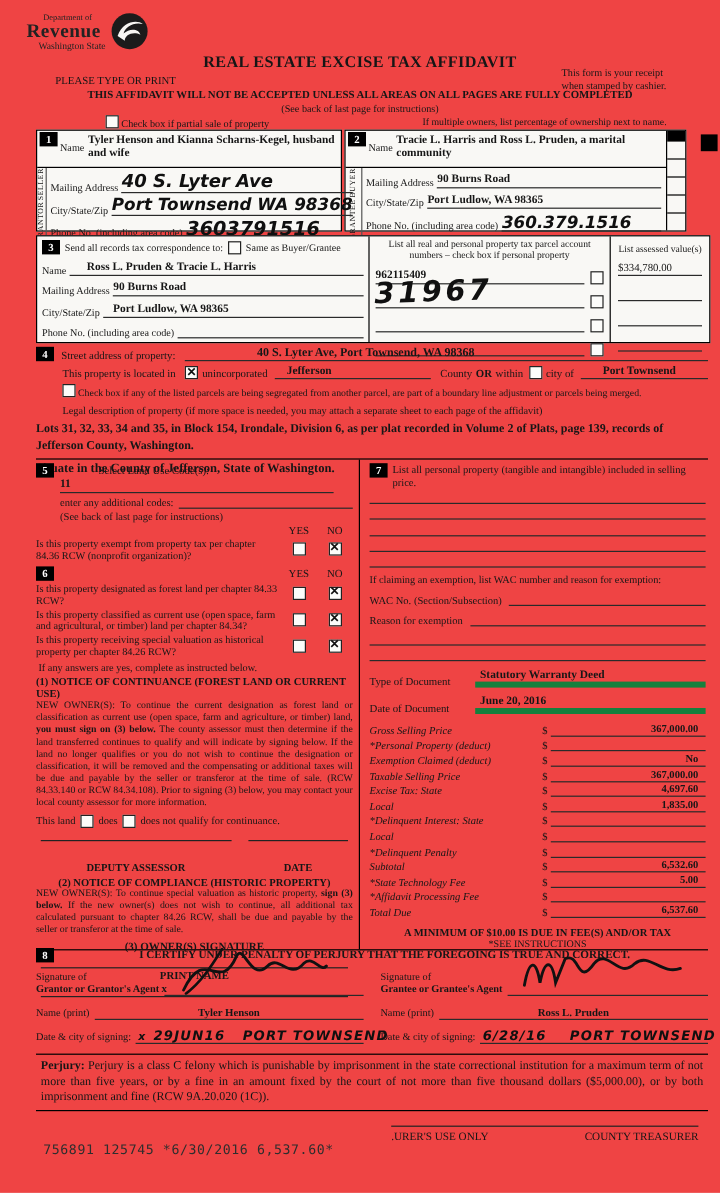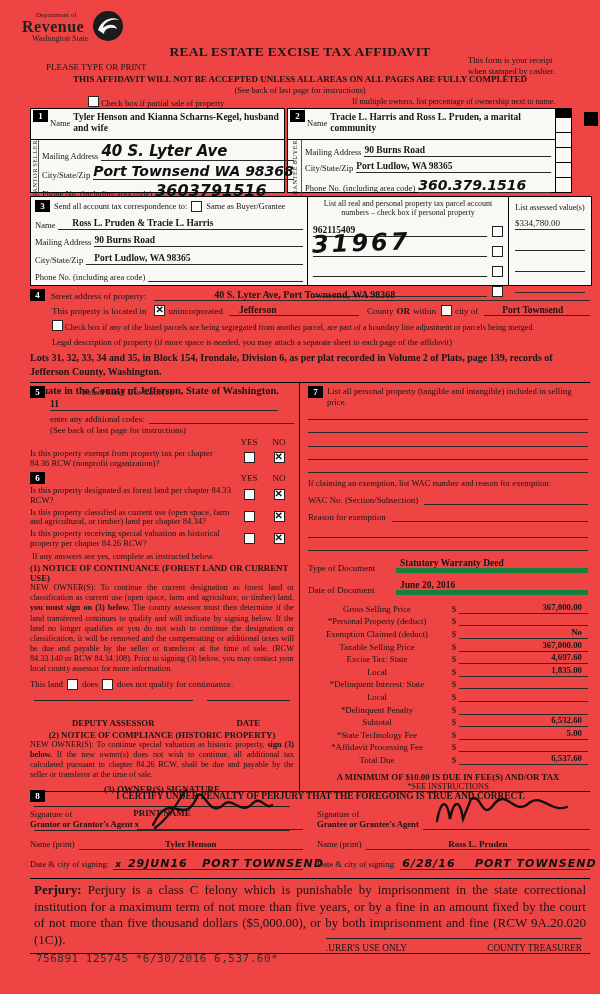--- a/index.html
+++ b/index.html
@@ -98,40 +98,40 @@
   
   .s7head{display:flex;gap:4px;font-size:8.8px;line-height:1.2;}
   .blank-l{border-bottom:1px solid #2a2a2a;height:12px;margin-top:1px;}
   .exin{font-size:8.6px;margin-top:5px;}
   .wrow{display:flex;align-items:flex-end;font-size:8.8px;margin-top:5px;}
   .tdoc{display:flex;align-items:flex-end;font-size:9px;margin-top:7px;}
   .tdoc .lab{width:88px;}
   .tdoc .val{flex:1;border-bottom:5px solid #15803d;font-weight:bold;font-size:9.5px;padding-left:4px;}
   .mtable{margin-top:6px;}
   .mrow{display:flex;align-items:flex-end;height:12.6px;font-size:8.8px;}
-  .mlabel{width:138px;text-align:center;padding-right:3px;white-space:nowrap;}
+  .mlabel{width:138px;text-align:left;padding-right:3px;white-space:nowrap;font-style:italic;}
   .mdollar{width:10px;text-align:center;}
   .mval{flex:1;border-bottom:1px solid #2a2a2a;text-align:right;font-weight:bold;padding-right:6px;min-height:11px;}
   .minnote{font-size:8.8px;font-weight:bold;text-align:center;margin-top:7px;}
   .seeins{font-size:8.4px;text-align:center;}
   
   .sec8{position:absolute;top:790px;left:30px;width:560px;}
   .certline{display:flex;align-items:flex-start;gap:6px;}
   .cert{flex:1;text-align:center;font-weight:bold;font-size:9.3px;padding-top:1px;}
   .sigcols{display:flex;gap:14px;margin-top:2px;}
   .sigcol{flex:1;}
   .srow{display:flex;align-items:flex-end;font-size:8.6px;margin-top:5px;}
   .srow .lab2{line-height:1.2;white-space:nowrap;padding-right:4px;}
   .sigline{flex:1;border-bottom:1px solid #2a2a2a;position:relative;height:14px;}
   .sigsvg{position:absolute;bottom:-2px;left:8px;}
   .ctrval{position:absolute;left:0;right:0;bottom:0;text-align:center;font-weight:bold;font-size:9px;}
   .handdate{position:absolute;left:2px;bottom:-1px;font-size:11px;white-space:nowrap;letter-spacing:1px;}
   .xmark{font-size:9px;font-weight:bold;padding-right:1px;}
   .perjury{border-top:1.2px solid #000;border-bottom:1.2px solid #000;margin-top:8px;
-    padding:3px 4px 4px 4px;font-size:13px;line-height:1.3;text-align:justify;}
+    padding:3px 4px 4px 4px;font-size:10px;line-height:1.3;text-align:justify;}
   
   .stamp{position:absolute;left:36px;top:952px;font-family:"DejaVu Sans Mono",monospace;
     font-size:11px;color:#2e2e2e;letter-spacing:.5px;}
   .foot-r{position:absolute;right:18px;top:938px;width:256px;border-top:1px solid #222;
     padding-top:4px;display:flex;justify-content:space-between;font-size:9.3px;}
 </style>
 </head>
 <body>
 
 <div class="sheet">
@@ -231,21 +231,21 @@
         <div class="pct-cell"></div>
       </div>
     </div>
   </div>
   <div class="stray"></div>
 
   <div class="sec3">
     <div class="s3c1">
       <div style="display:flex;align-items:center;gap:4px;font-size:8.4px;">
         <span class="badge">3</span>
-        <span>Send all account tax correspondence to:</span>
+        <span>Send all records tax correspondence to:</span>
         <span class="cb"></span>
         <span>Same as Buyer/Grantee</span>
       </div>
       <div class="frow">
           <span class="lab">Name</span>
         <span class="fline b" style="font-size:9.5px;padding-left:14px;">Ross L. Pruden &amp; Tracie L. Harris</span>
         </div>
       <div class="frow">
           <span class="lab">Mailing Address</span>
         <span class="fline b" style="font-size:9.5px;">90 Burns Road</span>

